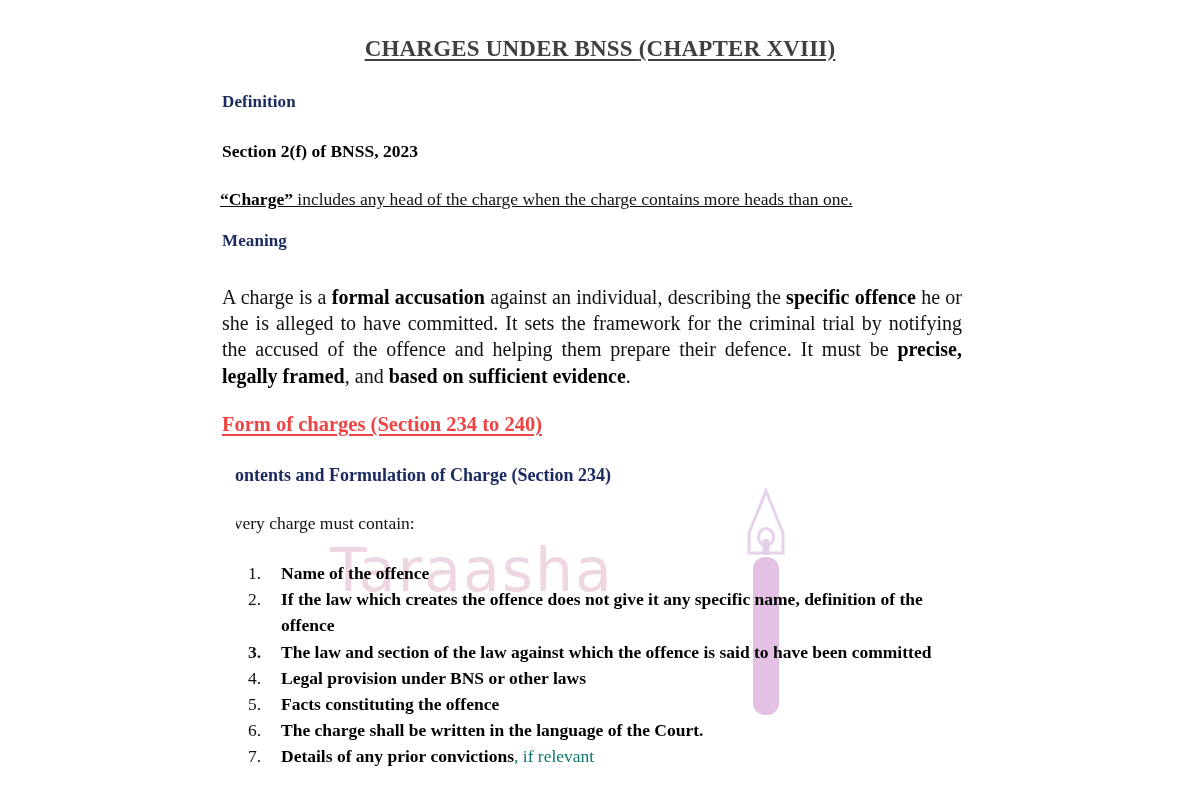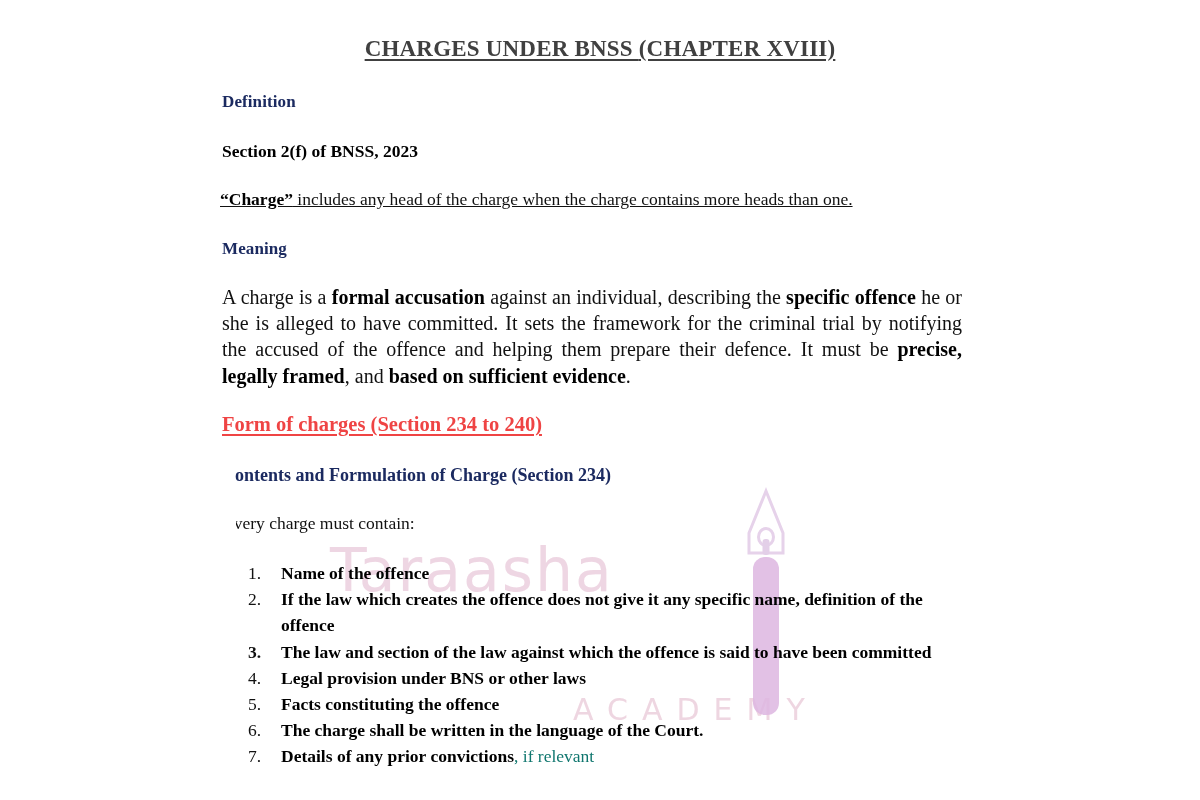--- a/index.html
+++ b/index.html
@@ -195,40 +195,39 @@
     text-align: justify;
     text-justify: inter-word;
   }
   .li-text .reg { font-weight: normal; color: #0f766e; }
 </style>
 </head>
 <body>
 
 <div id="watermark">
   <div class="wm-taraasha">Taraasha</div>
-  <div class="wm-academy">ACADEMY</div>
   <svg class="wm-pen" viewBox="0 0 52 240" xmlns="http://www.w3.org/2000/svg">
     <path d="M26 4 L43 46 L43 66 L9 66 L9 46 Z" fill="none" stroke="#e6d2ea" stroke-width="3"></path>
     <ellipse cx="26" cy="50" rx="7.5" ry="8.5" fill="none" stroke="#e6d2ea" stroke-width="3"></ellipse>
     <rect x="22.5" y="52" width="7" height="16" rx="3" fill="#e3cfe8"></rect>
     <rect x="13" y="70" width="26" height="158" rx="12" fill="#ddb6e0" opacity="0.85"></rect>
   </svg>
 </div>
 
 <div id="page">
 
   <div class="doc-title"><span class="u">CHARGES UNDER BNSS </span><span class="u">(CHAPTER XVIII)</span></div>
 
   <div class="blk h-navy" style="left:222px; top:92px;">Definition</div>
 
   <div class="blk h-black" style="left:222px; top:141px;">Section 2(f) of BNSS, 2023</div>
 
   <div class="blk body-line" style="left:220px; top:189px;"><b>“Charge”</b><span> includes any head of the charge when the charge contains more heads than one.</span></div>
 
-  <div class="blk h-navy" style="left:222px; top:239px;">Meaning</div>
+  <div class="blk h-navy" style="left:222px; top:231px;">Meaning</div>
 
   <div class="para"><span>A charge is a </span><b>formal accusation</b><span> against an individual, describing the </span><b>specific offence</b><span> he or she is alleged to have committed. It sets the framework for the criminal trial by notifying the accused of the offence and helping them prepare their defence. It must be </span><b>precise, legally framed</b><span>, and </span><b>based on sufficient evidence</b><span>.</span></div>
 
   <div class="h-section">Form of charges (Section 234 to 240)</div>
 
   <div class="clip-wrap" id="subheading-clip">
       <span>Contents and Formulation of Charge (Section 234)</span>
     </div>
 
   <div class="clip-wrap" id="leadin-clip">

